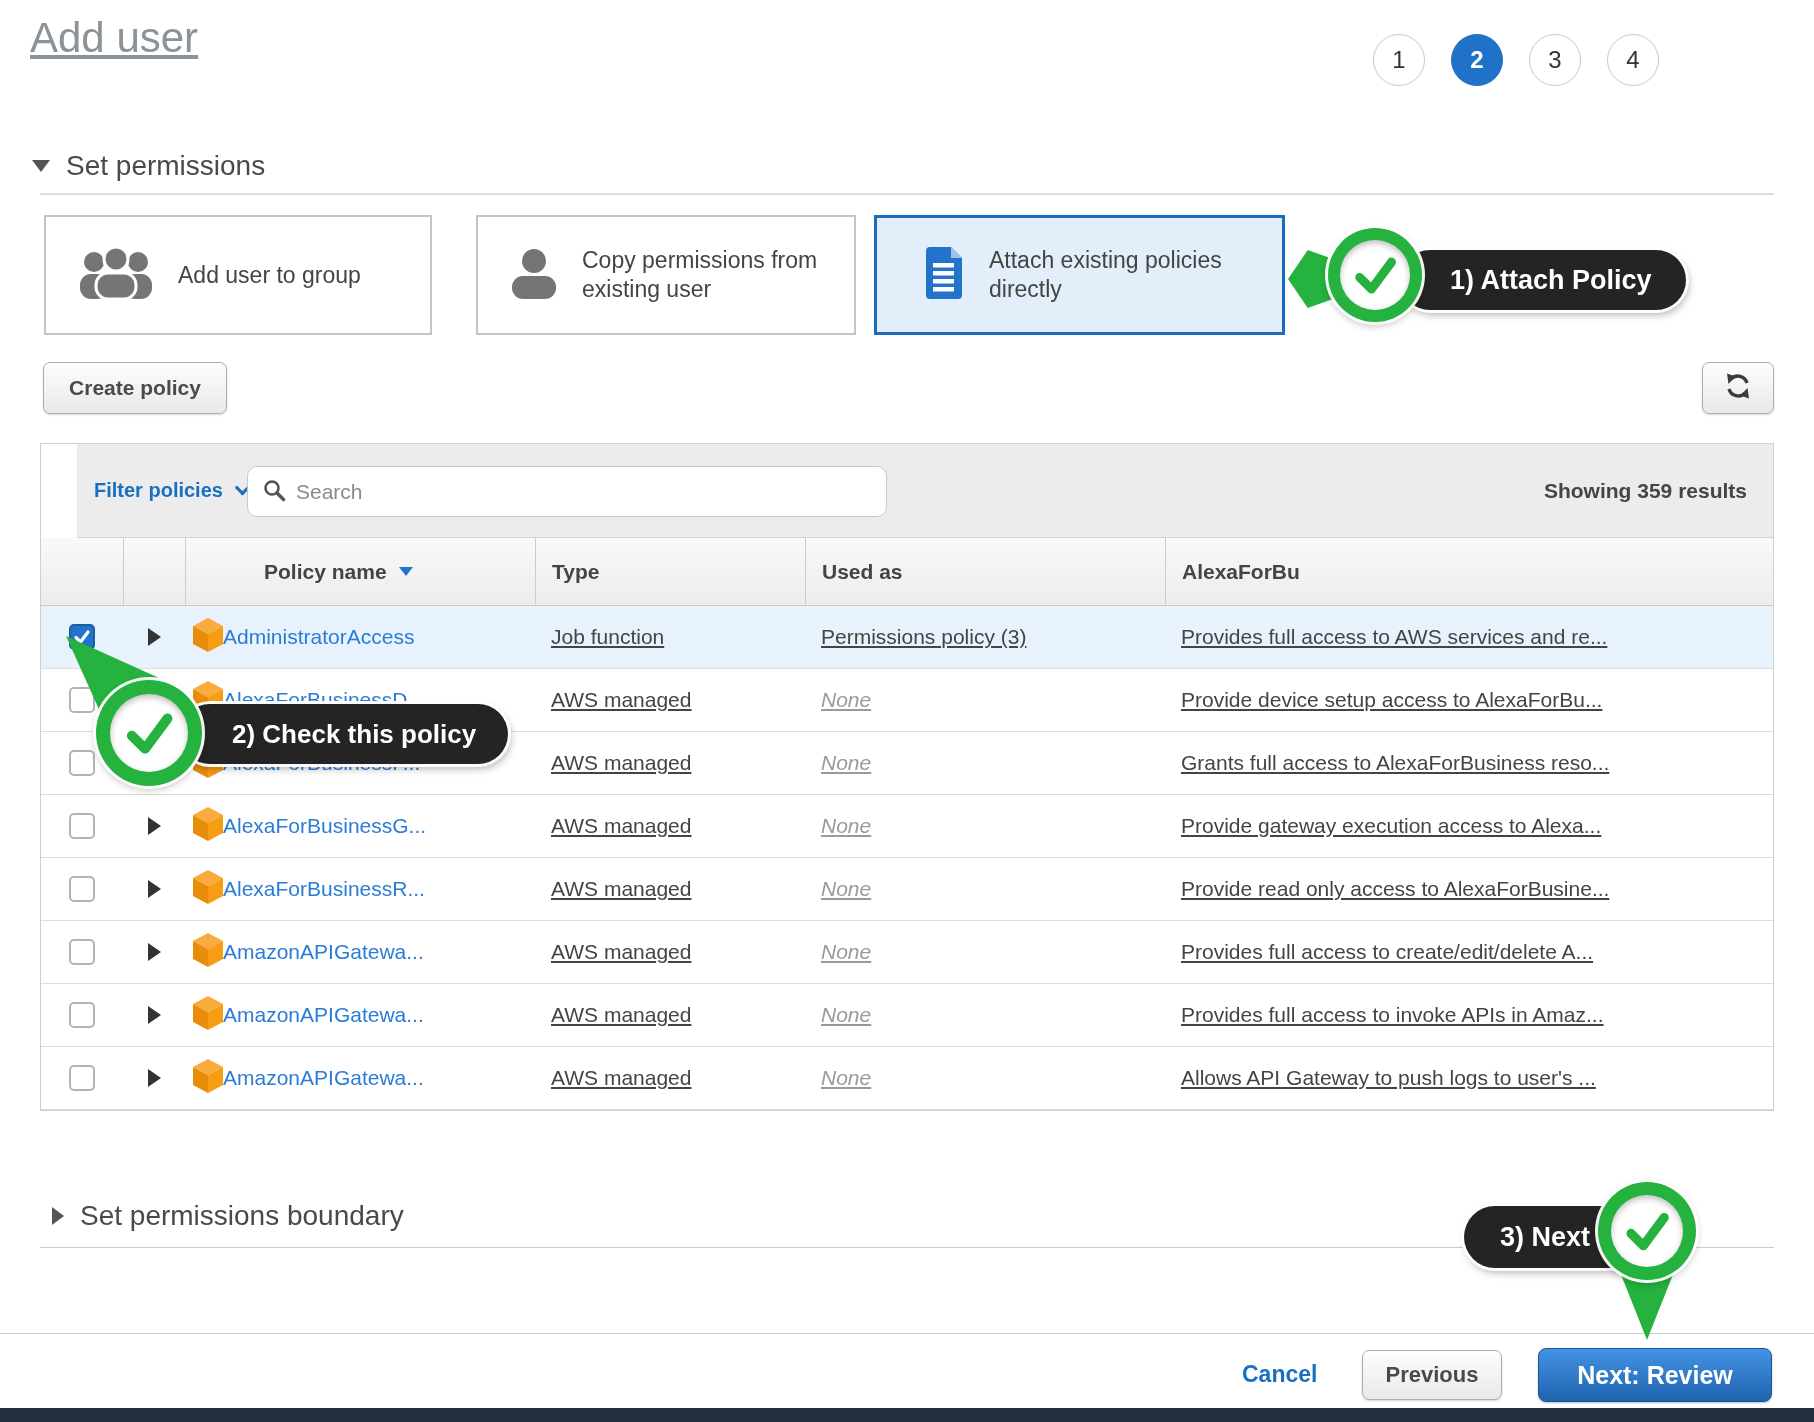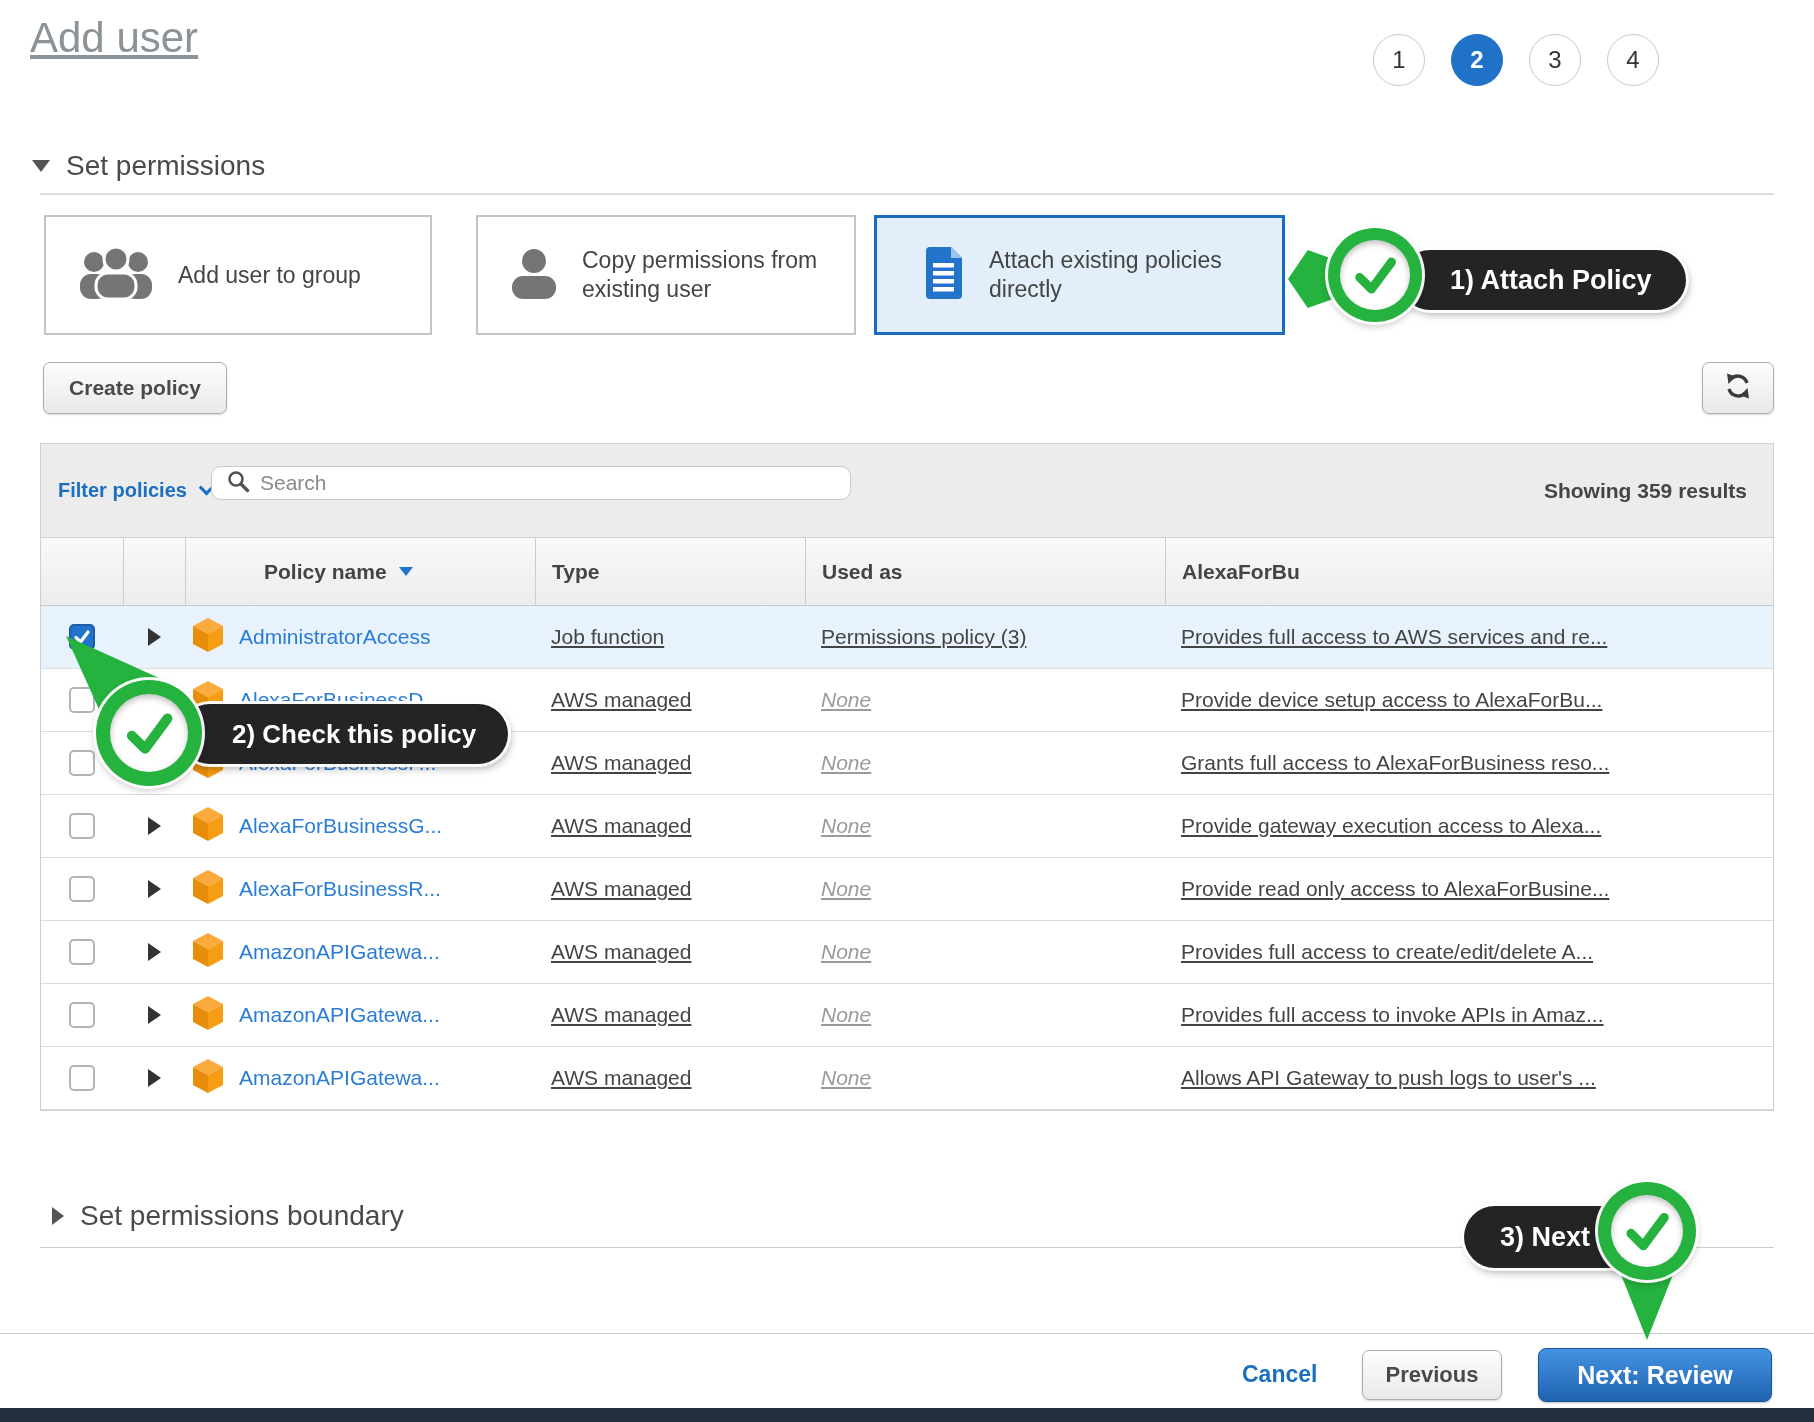--- a/index.html
+++ b/index.html
@@ -28,24 +28,24 @@
   .card-label { font-size:23px; color:#444; line-height:1.25; width:248px; }
 
   
   .chrome-btn { position:absolute; border:1px solid #adadad; border-radius:7px;
                 background:linear-gradient(#fdfdfd,#e9e9e9); box-shadow:0 1px 2px rgba(0,0,0,.15);
                 font-size:21px; font-weight:bold; color:#4a4a4a;
                 display:flex; align-items:center; justify-content:center; cursor:pointer; }
 
   
   .table-wrap { position:absolute; left:40px; top:443px; width:1734px; border:1px solid #cfcfcf; background:#fff; }
-  .filter-bar { position:relative; height:94px; background:#ececec; border-bottom:1px solid #d2d2d2; display:flex; align-items:center; }
+  .filter-bar { position:relative; height:94px; background:#ececec; border-bottom:1px solid #d2d2d2; display:flex; align-items:center;margin-left:36px; }
   .filter-label { margin-left:17px; font-size:20px; font-weight:bold; color:#1b6fc0; display:flex; align-items:center; gap:14px; cursor:pointer; }
   .chev { width:11px; height:11px; border-right:3px solid #1b6fc0; border-bottom:3px solid #1b6fc0; transform:rotate(45deg) translate(-2px,-2px); }
-  .search-box { position:absolute; left:170px; top:22px; width:640px; height:34px; background:#fff;
+  .search-box { position:absolute; left:170px; top:22px; width:640px; height:51px; background:#fff;
                 border:1px solid #c9c9c9; border-radius:10px; display:flex; align-items:center; padding:0 14px; gap:10px; }
   .search-box input { border:none; outline:none; flex:1; font-size:21px; color:#444; background:transparent; font-family:"Liberation Sans", sans-serif; }
   .search-box input::placeholder { color:#8a8a8a; }
   .results { position:absolute; right:26px; top:0; height:94px; display:flex; align-items:center; font-size:21px; font-weight:bold; color:#454545; }
 
   .thead, .trow { display:grid; grid-template-columns:82px 62px 350px 270px 360px 1fr; }
   .thead { height:68px; background:linear-gradient(#f9f9f9,#ececec); border-bottom:1px solid #c9c9c9; }
   .thead > div { display:flex; align-items:center; font-size:21px; font-weight:bold; color:#444; padding-left:16px; }
   .thead > div + div { border-left:1px solid #ccc; }
   .thead .h-name { padding-left:78px; gap:12px; cursor:pointer; }
@@ -53,21 +53,21 @@
 
   .trow { height:63px; border-bottom:1px solid #ddd; align-items:center; background:#fff; }
   .trow.selected { background:#e8f2fc; }
   .c-check { display:flex; justify-content:center; }
   .checkbox { width:26px; height:26px; border:2px solid #b4b4b4; border-radius:5px; background:#fff; display:flex; align-items:center; justify-content:center; cursor:pointer; }
   .checkbox svg { visibility:hidden; }
   .checkbox.checked { background:#2273cc; border-color:#1d5da5; }
   .checkbox.checked svg { visibility:visible; }
   .c-expand { display:flex; justify-content:center; cursor:pointer; }
   .tri-right { width:0; height:0; border-top:9px solid transparent; border-bottom:9px solid transparent; border-left:13px solid #333; }
-  .c-name { display:flex; align-items:center; gap:16px; padding-left:8px; overflow:hidden; white-space:nowrap; }
+  .c-name { display:flex; align-items:center; padding-left:8px; overflow:hidden; white-space:nowrap; }
   .plink { font-size:21px; color:#2b7cd6; text-decoration:none; cursor:pointer; }
   .c-type, .c-used, .c-desc { font-size:21px; color:#444; padding-left:16px; overflow:hidden; white-space:nowrap;text-decoration:underline; }
   .c-used.none { font-style:italic; color:#9a9a9a; }
 
   
   .ann-pill { position:absolute; background:#242424; color:#fff; font-weight:bold; font-size:27px;
               display:flex; align-items:center; border-radius:34px; white-space:nowrap;
               box-shadow:0 0 0 3px rgba(255,255,255,.95), 2px 4px 9px rgba(0,0,0,.35); }
   .ann-ball { position:absolute; border-radius:50%; background:#25b23e;
               box-shadow:0 0 0 3px rgba(255,255,255,.95), 0 3px 8px rgba(0,0,0,.3); }

